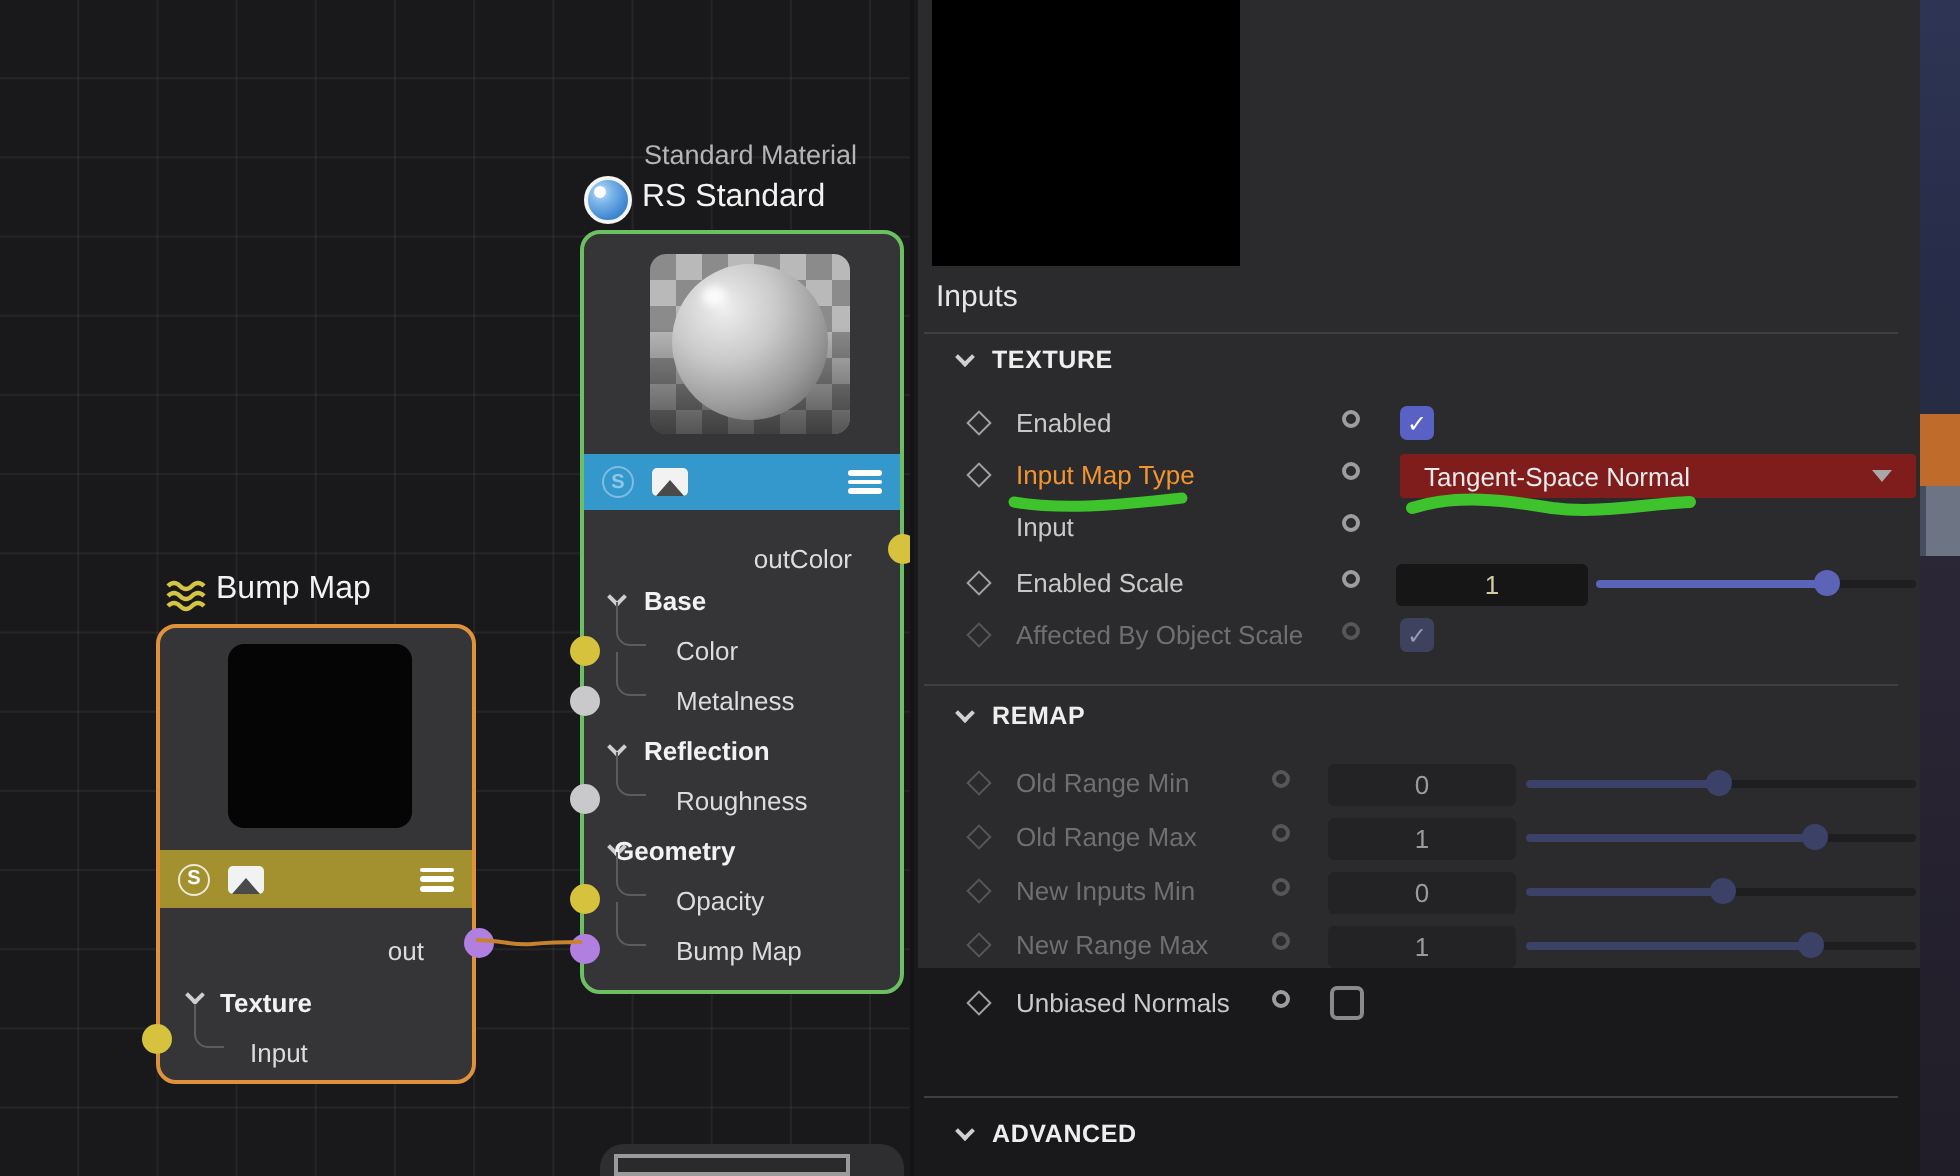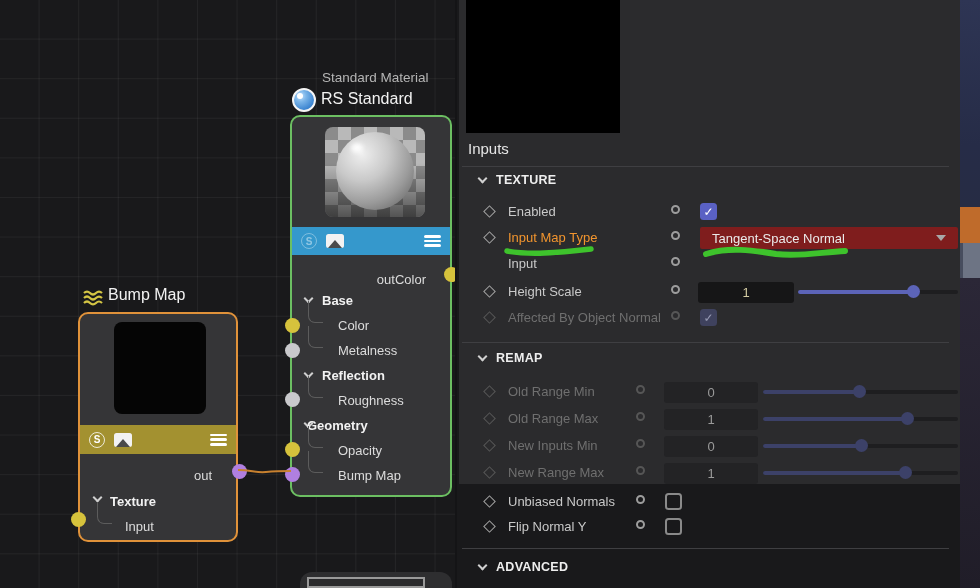--- a/index.html
+++ b/index.html
@@ -212,33 +212,33 @@
       </div>
     </div>
 
     <div class="row" style="top:253px">
       <div class="lbl">Input</div>
       <div class="socket col-a"></div>
     </div>
 
     <div class="row" style="top:281px">
       <div class="diamond"></div>
-      <div class="lbl">Height Scale</div>
+      <div class="lbl">Enabled Scale</div>
       <div class="socket col-a"></div>
       <div class="valuebox" style="left:239px;width:96px">1</div>
       <div class="slider" style="left:339px;width:160px">
         <div class="track"></div>
           <div class="fill" style="width:72%"></div>
         <div class="handle" style="left:72%"></div>
       </div>
     </div>
 
     <div class="row disabled" style="top:307px">
       <div class="diamond"></div>
-      <div class="lbl">Affected By Object Normal</div>
+      <div class="lbl">Affected By Object Scale</div>
       <div class="socket col-a"></div>
       <div class="checkbox dim" style="left:241px">
         <span>✓</span>
       </div>
     </div>
 
     <div class="divider" style="top:342px"></div>
 
     <div class="sec-header" style="top:351px">
       <span class="chev"></span>
@@ -293,26 +293,20 @@
       </div>
     </div>
 
     <div class="row" style="top:491px">
       <div class="diamond"></div>
       <div class="lbl">Unbiased Normals</div>
       <div class="socket col-b"></div>
       <div class="checkbox empty" style="left:206px"></div>
     </div>
 
-    <div class="row" style="top:516px">
-      <div class="diamond"></div>
-      <div class="lbl">Flip Normal Y</div>
-      <div class="socket col-b"></div>
-      <div class="checkbox empty" style="left:206px"></div>
-    </div>
 
     <div class="divider" style="top:548px"></div>
 
     <div class="sec-header" style="top:560px">
       <span class="chev"></span>
       <span>ADVANCED</span>
     </div>
   </div>
 
   <div class="strip">

